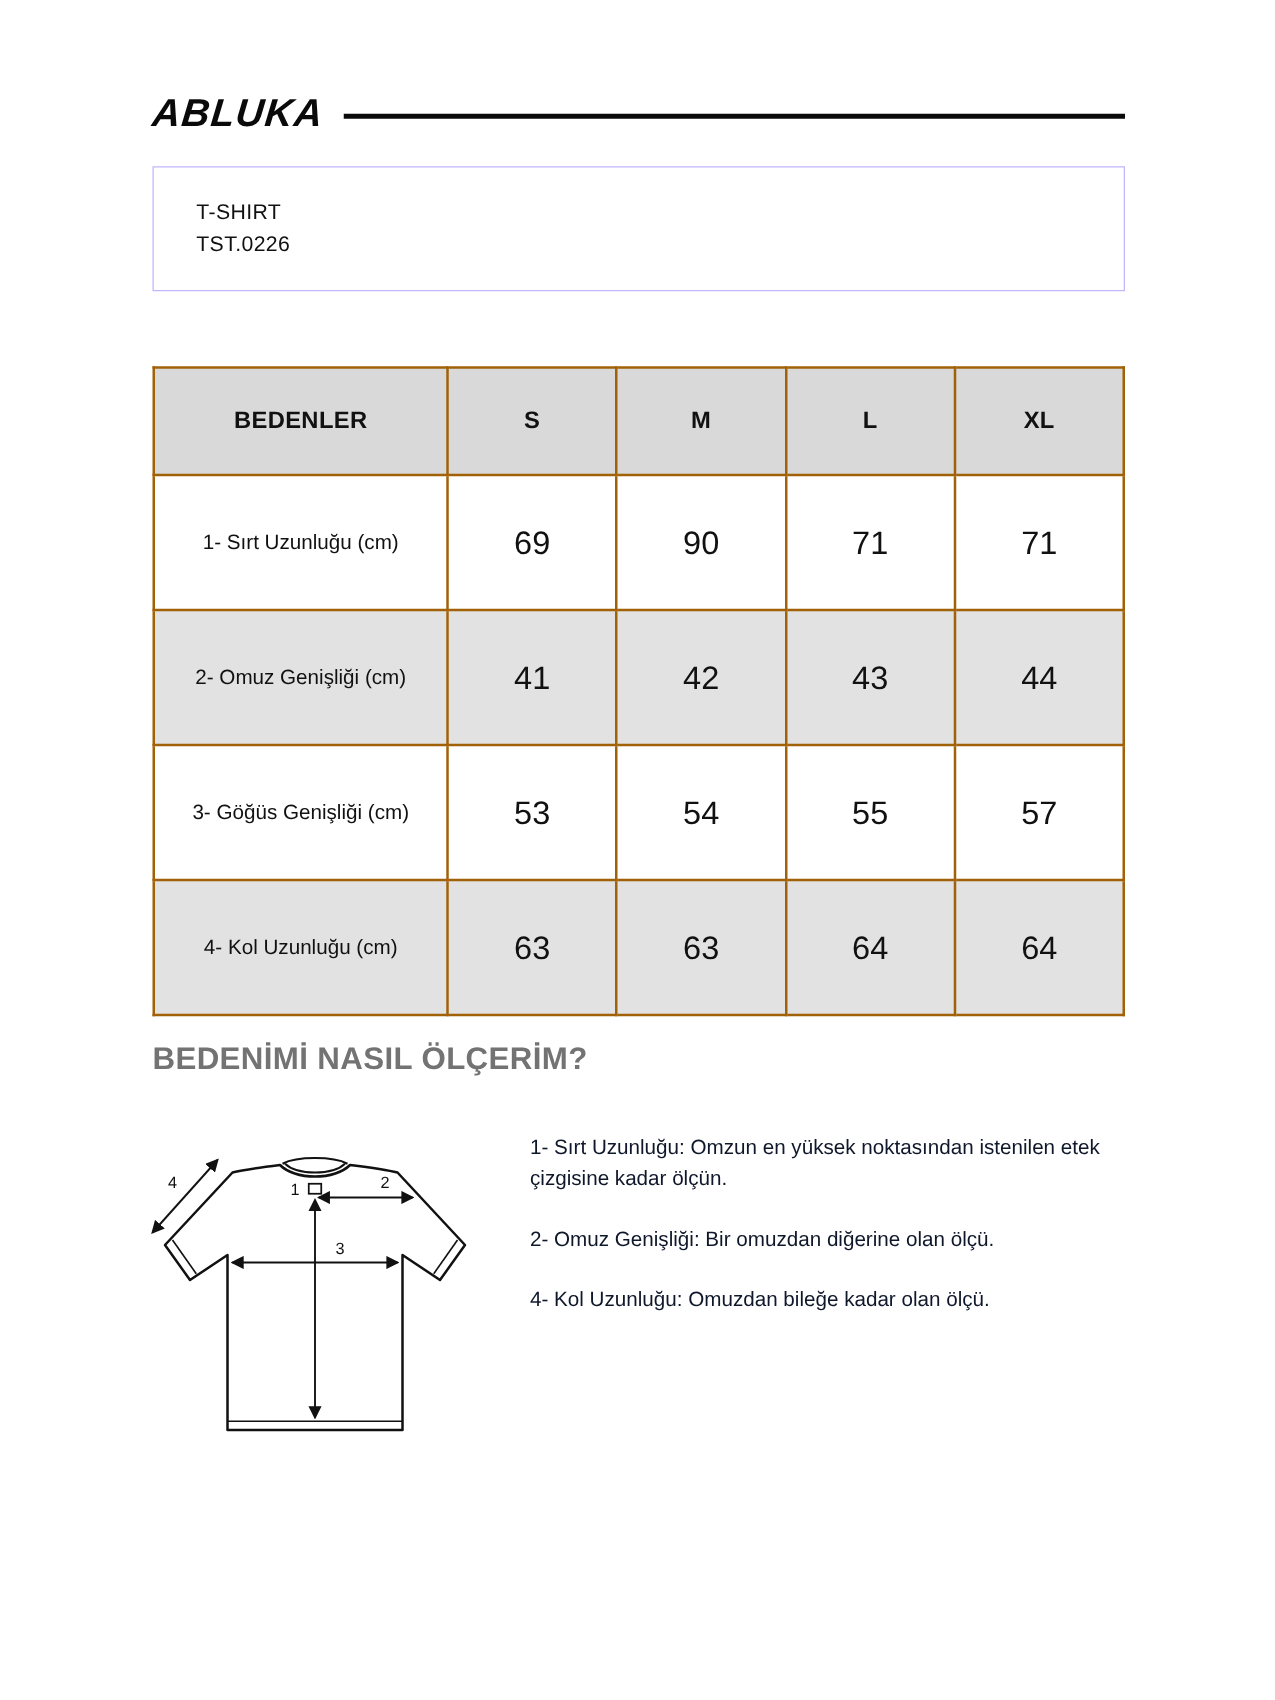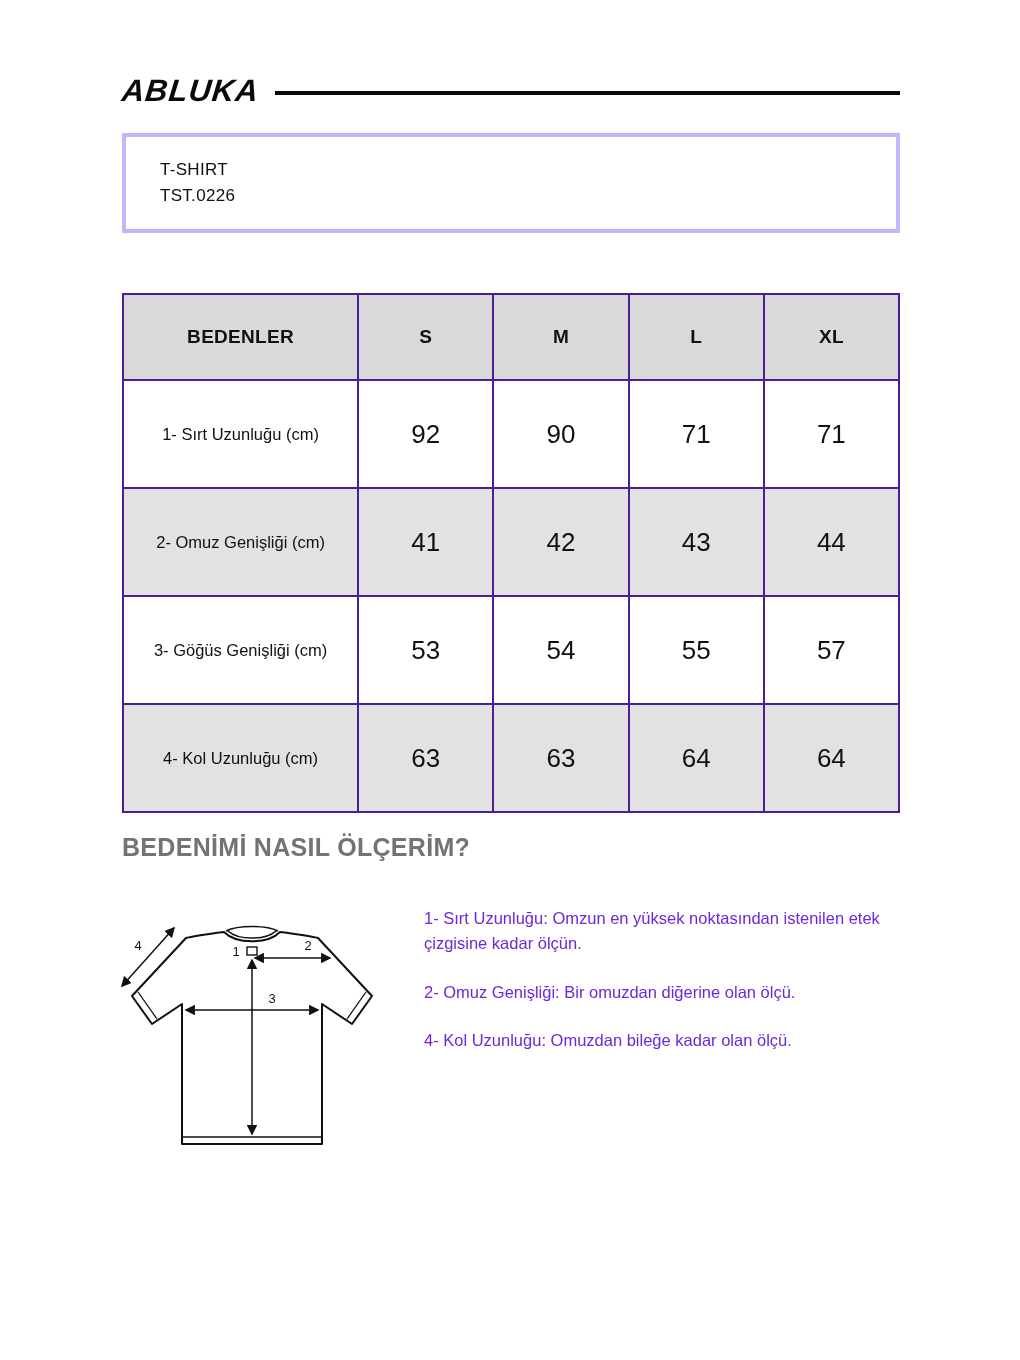--- a/index.html
+++ b/index.html
@@ -16,42 +16,42 @@
   .brand-row { display:flex; align-items:center; height:34px; margin-bottom:25px; }
   .logo {
     font-size:31px; font-weight:900; font-style:italic;
     letter-spacing:1px; transform:skewX(-6deg);
     color:#0a0a0a; white-space:nowrap;
   }
   .logo-rule { flex:1; height:4px; background:#0a0a0a; margin-left:16px; margin-top:4px; }
 
   
   .title-box {
-    border:4px solid #c4b5fd; height:100px;
+    border:1px solid #c4b5fd; height:100px;
     display:flex; align-items:center; justify-content:space-between;
     padding:0 64px 0 34px; margin-bottom:60px;
   }
   .product-info { font-size:17px; line-height:1.55; letter-spacing:.3px; }
   .page-title { font-size:42px; font-weight:400; letter-spacing:.5px; white-space:nowrap; }
 
   
   table.size-table { width:100%; border-collapse:collapse; margin-bottom:20px; table-layout:fixed; }
-  .size-table th, .size-table td { border:2px solid #4c1d95; text-align:center; vertical-align:middle; }
+  .size-table th, .size-table td { border:2px solid #a16207; text-align:center; vertical-align:middle; }
   .size-table th { background:var(--table-header-bg,#d9d9d9); font-size:19px; font-weight:700; height:86px; letter-spacing:.3px; }
   .size-table td { height:108px; font-size:26px; font-weight:400; background:#ffffff; }
   .size-table td.row-label { font-size:16.5px; }
   .size-table tr.alt td { background:var(--row-alt-bg,#e2e2e2); }
   .size-table .col-label { width:30.3%; }
   .size-table .col-size { width:17.425%; }
 
   
   .section-heading { font-size:25px; font-weight:800; letter-spacing:.3px; margin:0 0 30px 0; color:#737373; }
   .measure { display:flex; gap:32px; align-items:flex-start; margin-left:-10px; }
   .diagram-wrap { flex:0 0 auto; width:280px; }
-  .instructions { flex:0 1 auto; max-width:462px; padding-top:14px; font-size:16.5px; line-height:1.5; color:#6d28d9; }
+  .instructions { flex:0 1 auto; max-width:462px; padding-top:14px; font-size:16.5px; line-height:1.5; color:#0f172a; }
   .instructions p { margin:0 0 24px 0; }
 
   svg text { font-family:"Liberation Sans", sans-serif; font-size:13px; fill:#111; font-weight:400; }
 </style>
 </head>
 <body>
 
 <div class="page">
 
   <header class="brand-row">
@@ -72,21 +72,21 @@
         <th class="col-label">BEDENLER</th>
         <th class="col-size">S</th>
         <th class="col-size">M</th>
         <th class="col-size">L</th>
         <th class="col-size">XL</th>
       </tr>
     </thead>
     <tbody>
       <tr>
         <td class="row-label">1- Sırt Uzunluğu (cm)</td>
-        <td>92</td>
+        <td>69</td>
         <td>90</td>
         <td>71</td>
         <td>71</td>
       </tr>
       <tr class="alt">
         <td class="row-label">2- Omuz Genişliği (cm)</td>
         <td>41</td>
         <td>42</td>
         <td>43</td>
         <td>44</td>

